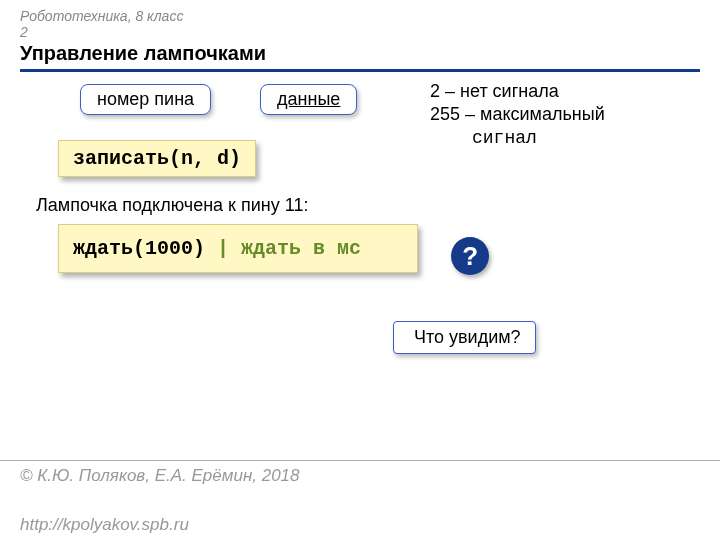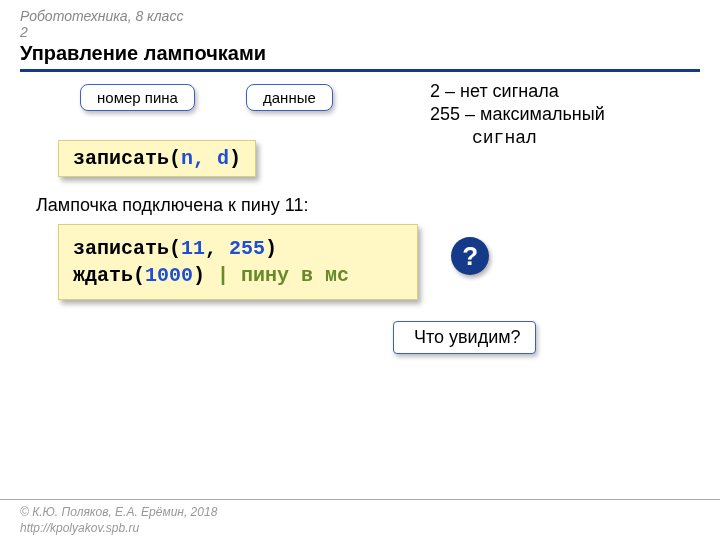--- a/index.html
+++ b/index.html
@@ -25,41 +25,41 @@
   .title-rule {
     margin: 0 20px 0 20px;
     height: 3px; background: #153a8a;
   }
   .content { position: relative; padding: 12px 30px 0 30px; }
   .row1 { position: relative; height: 50px; }
   .pill {
     position: absolute;
     background: #fff; border: 1px solid #3a5fc8;
     border-radius: 8px;
-    padding: 4px 16px; font-size: 15px;
+    padding: 4px 16px; font-size: 18px;
     box-shadow: 2px 3px 4px rgba(0,0,0,0.25);
   }
   .pill-pin { left: 50px; top: 0; }
-  .pill-data { left: 216px; top: 0; }
+  .pill-data { left: 230px; top: 0; text-decoration: underline; }
   .signal-block {
     position: absolute; left: 400px; top: -4px;
     font-size: 18px; line-height: 1.3;
   }
   .signal-block .indent { margin-left: 42px; font-family: Liberation Mono, monospace; }
   .codebox {
     background: #fff8c4;
     border: 1px solid #d9cf80;
     box-shadow: 3px 4px 5px rgba(0,0,0,0.3);
     font-family: "Courier New", monospace;
     font-weight: bold; font-size: 20px;
     padding: 6px 14px;
     display: inline-block;
   }
   .codebox .paren { color: #000; }
-  .codebox .num { color: #1d4ed8; }
+  .codebox .num { color: #000000; }
   .codebox .comment { color: #678a2a; }
   .codebox1 { margin-left: 28px; margin-top: 6px; }
   .subtext { margin: 18px 0 8px 6px; font-size: 18px; }
   .codebox2 { margin-left: 28px; line-height: 1.35; padding: 10px 14px; min-width: 360px; }
   .question-wrap {
     position: absolute;
     left: 405px; top: 165px;
     display: flex; align-items: center;
   }
   .qmark {
@@ -74,22 +74,22 @@
     background: #fff; border: 1px solid #3a5fc8;
     border-radius: 4px;
     padding: 5px 14px 5px 20px; font-size: 18px;
     margin-left: -12px;
     box-shadow: 2px 3px 4px rgba(0,0,0,0.25);
     margin-top: 46px;
   }
   .footer {
     position: absolute; left: 0; bottom: 0; width: 100%;
     border-top: 1px solid #aaa;
-    padding: 5px 20px; font-size: 12px; font-style: italic;
-    color: #999; display: flex; gap: 2px;
+    padding: 5px 20px; font-size: 17px; font-style: italic;
+    color: #999; display: flex; gap: 29px;
   }
 </style>
 </head>
 <body>
 
 <div class="header-top">
   <span>Робототехника, 8 класс</span>
   <span>2</span>
 </div>
 
@@ -110,22 +110,21 @@
     </div>
   </div>
 
   <div class="codebox codebox1">
     <span>записать</span><span class="paren">(</span><span class="num">n, d</span><span class="paren">)</span>
   </div>
 
   <div class="subtext">Лампочка подключена к пину 11:</div>
 
   <div class="codebox codebox2">
-    <div><span>записать</span>(<span class="num">11</span><span>, </span><span class="num">255</span>)</div>
-    <div><span>ждать</span>(<span class="num">1000</span>)<span class="comment"> | пину в мс</span></div>
+    <div><span>ждать</span>(<span class="num">1000</span>)<span class="comment"> | ждать в мс</span></div>
   </div>
 
   <div class="question-wrap">
     <div class="qmark">?</div>
     <div class="qlabel">Что увидим?</div>
   </div>
 
 </div>
 
 <div class="footer">

